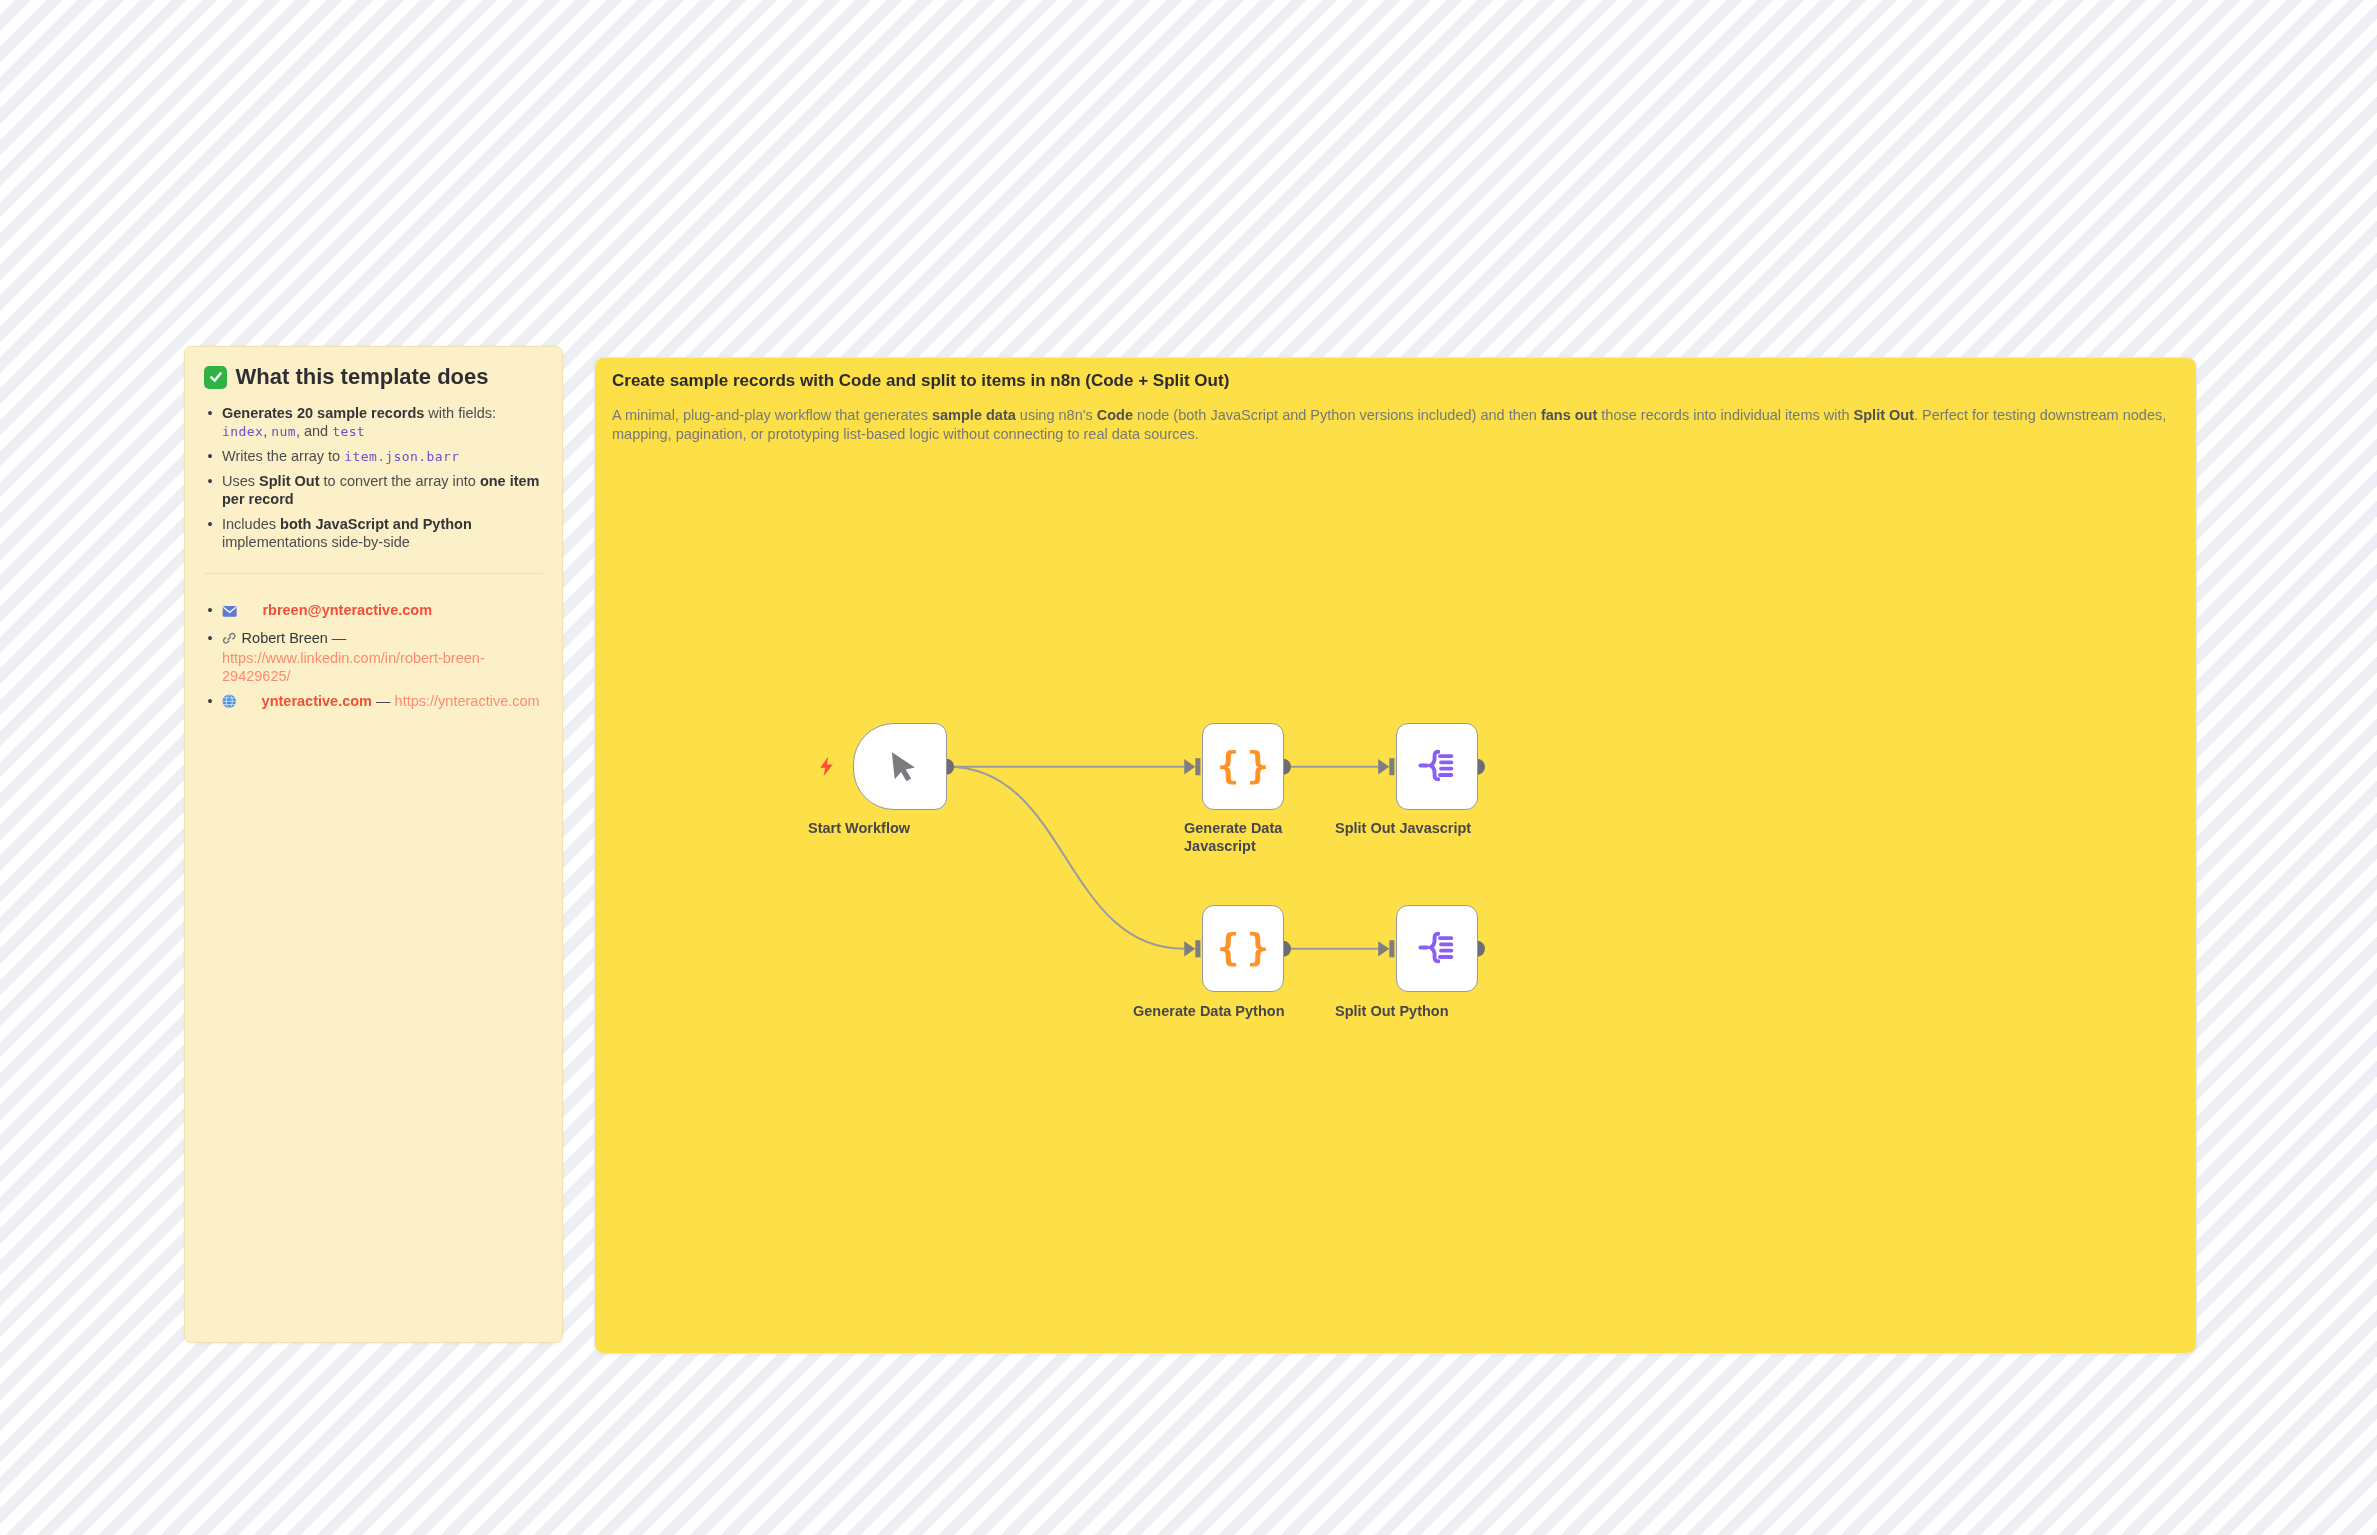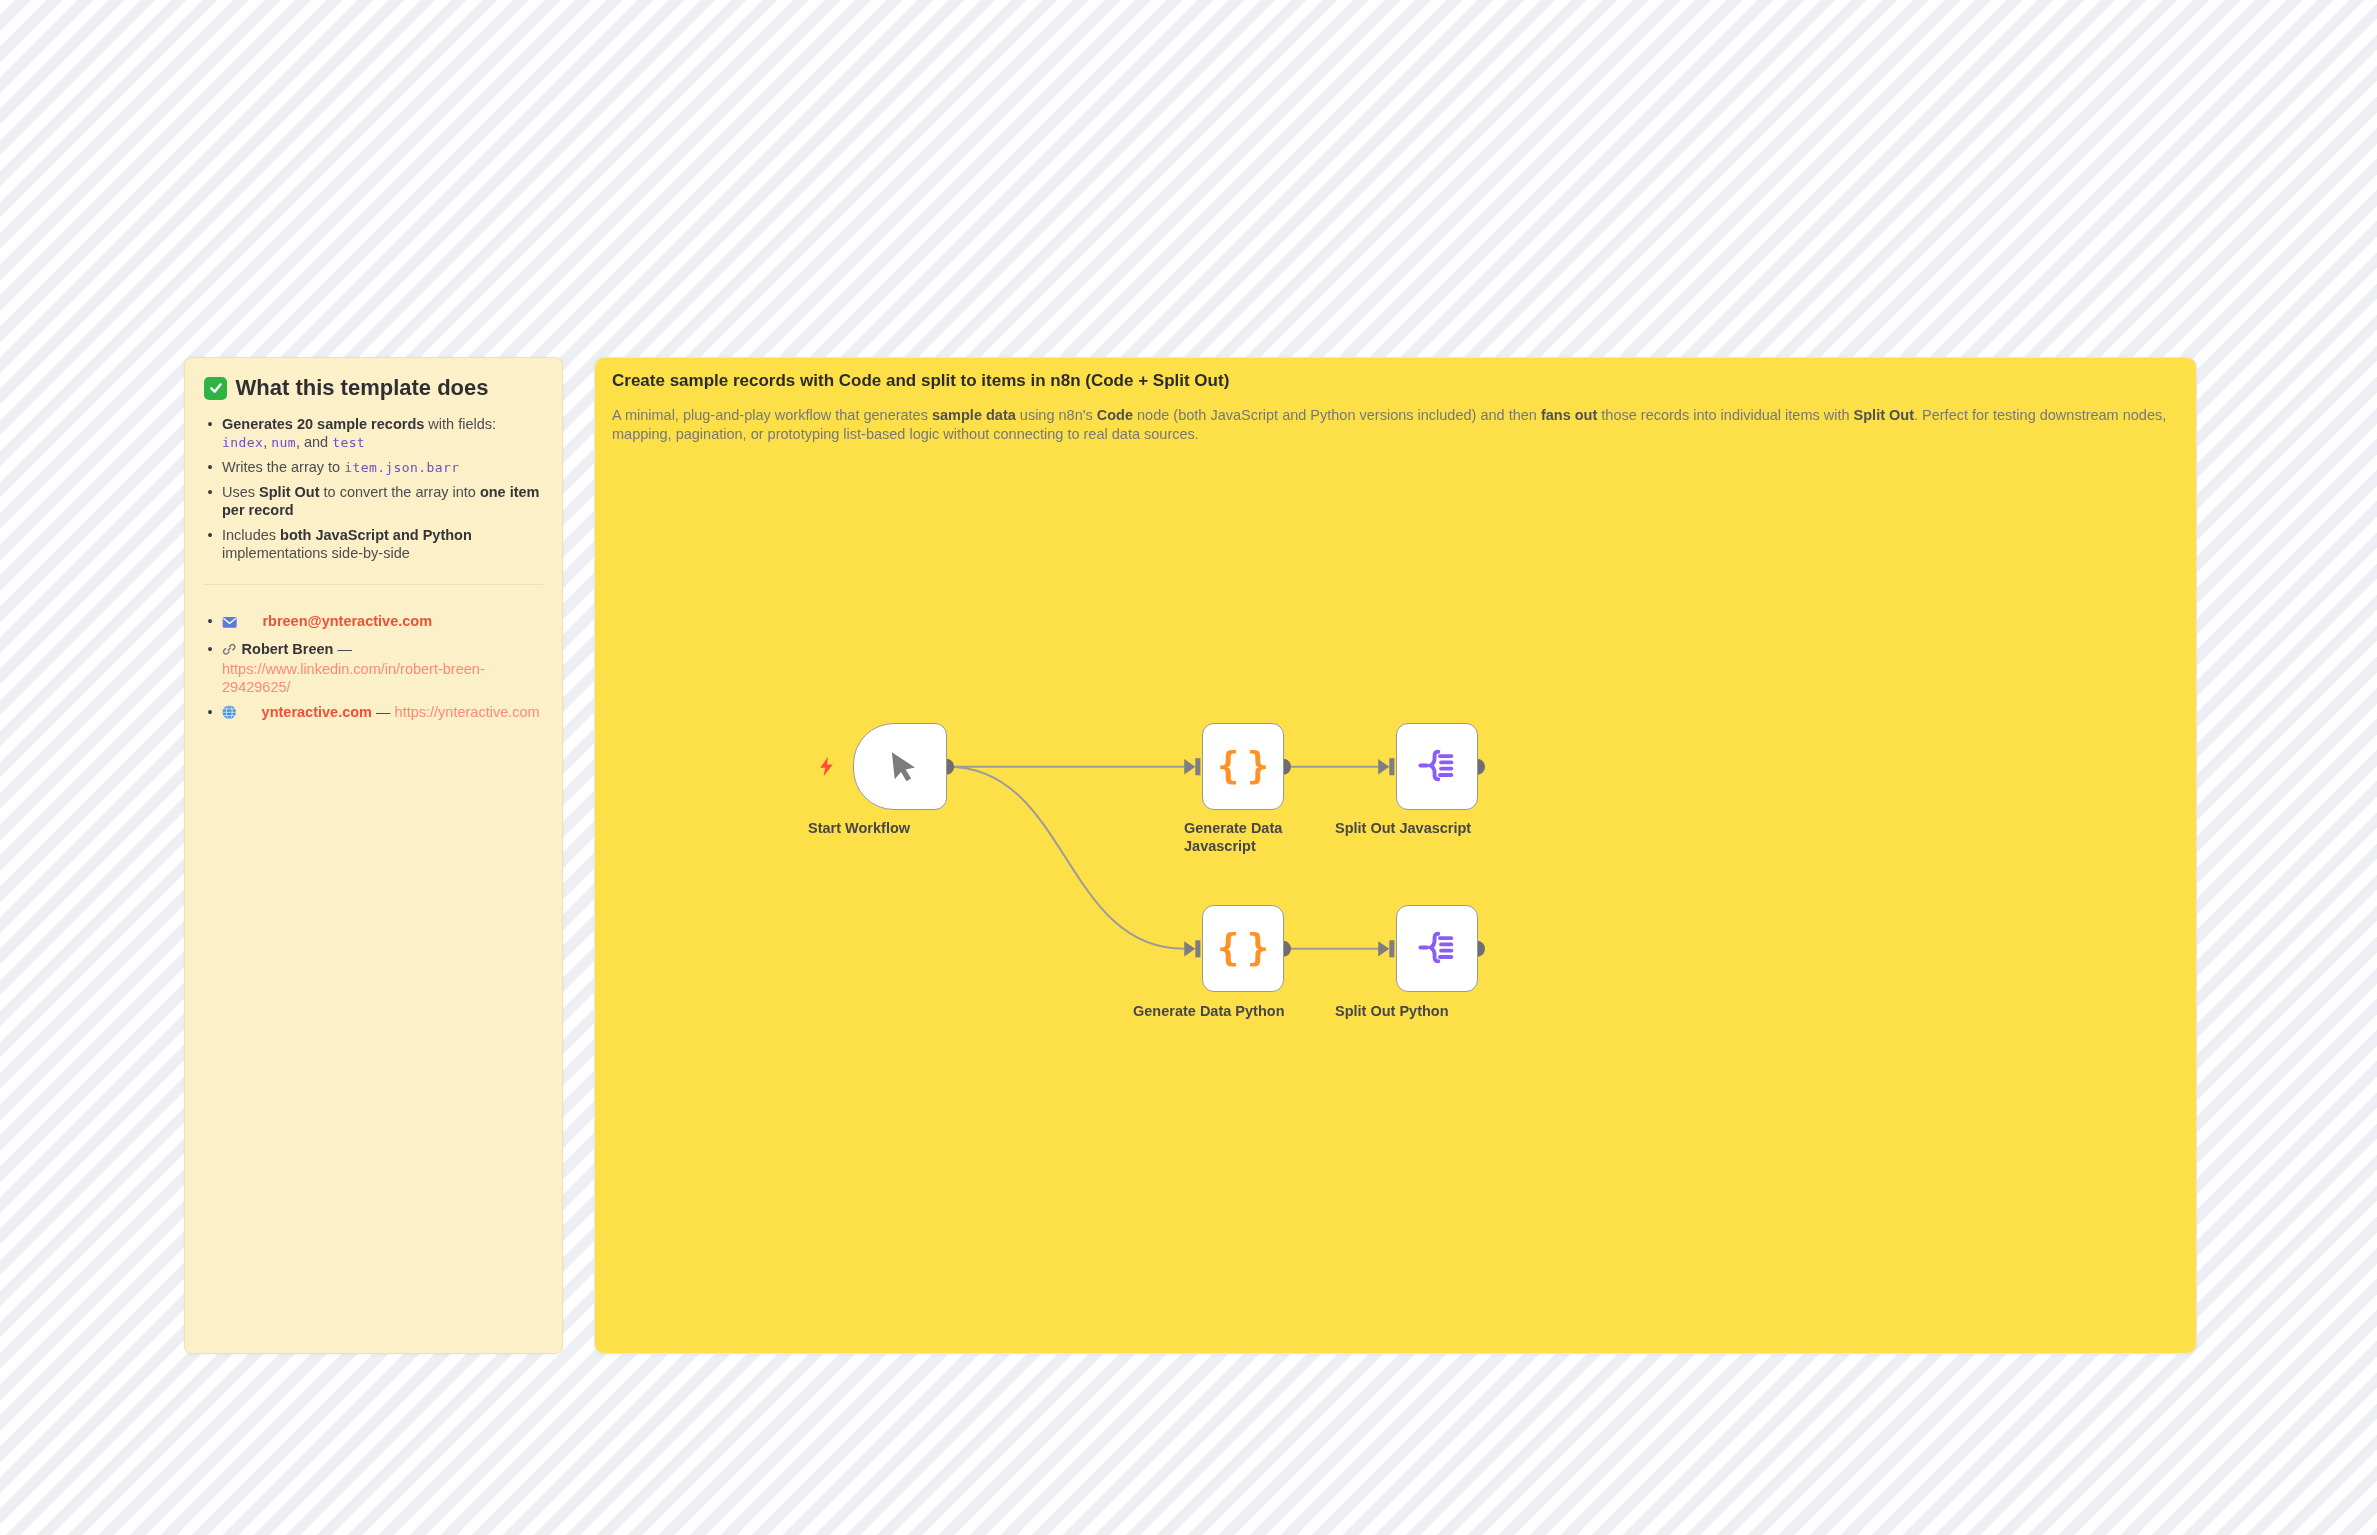--- a/index.html
+++ b/index.html
@@ -10,21 +10,21 @@
       repeating-linear-gradient(135deg,
         #ffffff 0px, #ffffff 11px,
         #edeff5 11px, #edeff5 22px);
     position: relative;
     color: #3a3a3e;
   }
 
   
   .sticky {
     position: absolute;
-    left: 184px; top: 357px;
+    left: 184px; top: 346px;
     width: 379px; height: 997px;
     background: #fcf0c8;
     border: 0.9px solid #f0e2ae;
     border-radius: 7.7px;
     padding: 17px 19px;
     box-shadow: 0 0.9px 2.6px rgba(120,100,40,0.08);
   }
   .sticky-title {
     display: flex; align-items: center; gap: 8.5px;
     font-size: 22px; font-weight: 700; color: #2f2f33;
@@ -60,21 +60,21 @@
   }
   .contact-link-bold {
     font-weight: 700; color: #f0503a; text-decoration: none;
     overflow-wrap: anywhere;
     margin-left: 20px;
   }
   .contact-link {
     color: #ff8a73; text-decoration: none;
     overflow-wrap: anywhere;
   }
-  .contact-name { font-weight: 700; color: #353539; }
+  .contact-name { font-weight: 400; color: #353539; }
   .contact-sep { color: #4c4c50; }
   .mini-icon { display: inline-block; vertical-align: -2.6px; margin-right: 5.1px; }
 
   
   .panel {
     position: absolute;
     left: 594px; top: 357px;
     width: 1603px; height: 997px;
     background: #fde047;
     border: 0.9px solid #e7e7eb;

